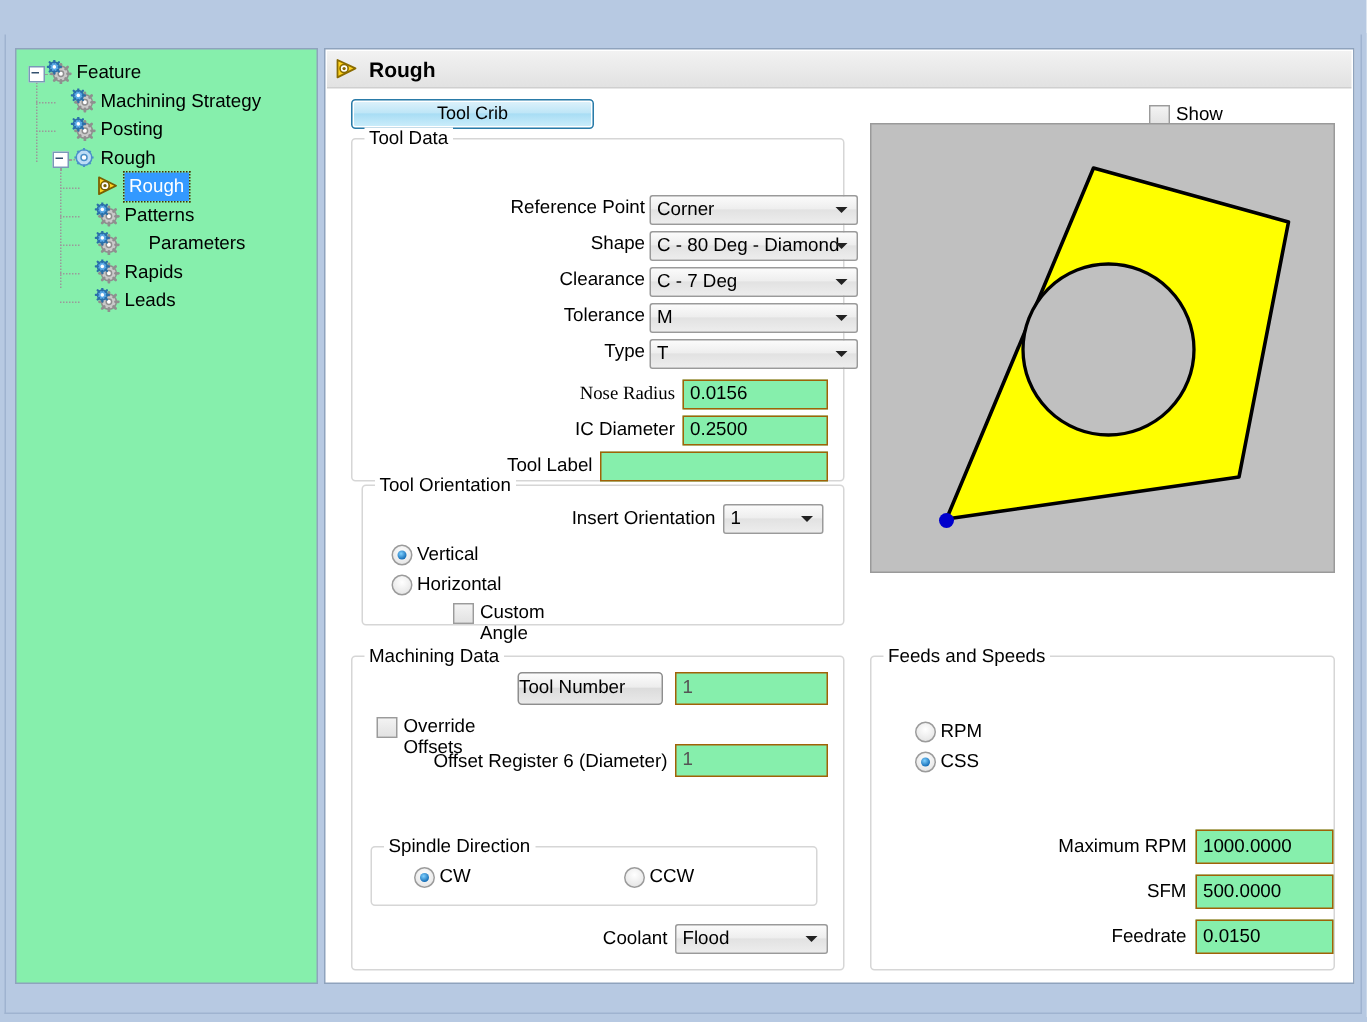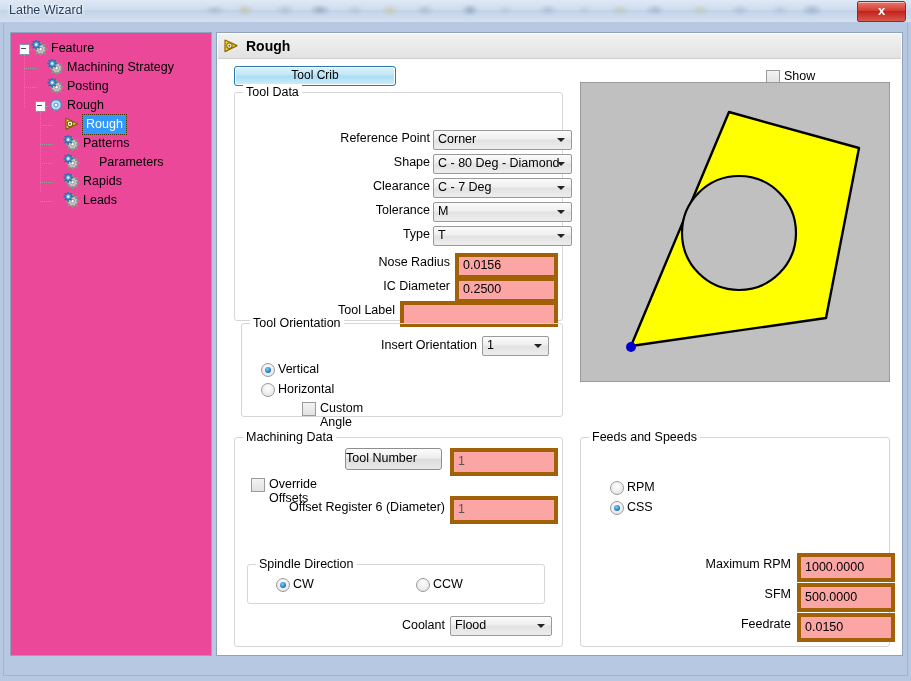--- a/index.html
+++ b/index.html
@@ -53,21 +53,21 @@
   }
 
   
   .dlg-body{position:absolute;left:0;top:22px;width:911px;height:659px;background:#b7c9e2;}
   .dlg-inner{position:absolute;left:3px;top:1px;width:903px;height:652px;
     background:#b7c9e2;border:1px solid #9fb3d0;border-top:none;}
 
   
   .tree-panel{
     position:absolute;left:6px;top:9px;width:200px;height:622px;
-    background:#ec4899;border:1px solid #8fa3bd;overflow:hidden;text-decoration:underline;
+    background:#86efac;border:1px solid #8fa3bd;overflow:hidden;text-decoration:underline;
   }
   .tree{position:absolute;left:8px;top:6px;}
   .tnode{position:relative;height:19px;line-height:19px;white-space:nowrap;font-size:12.5px;}
   .tlabel{position:absolute;left:34px;top:0;}
   .tlabel.sel{
     background:#3399ff;color:#fff;padding:0 3px;left:31px;
     outline:1px dotted #4a3000;
   }
   .expander{position:absolute;left:0;top:5px;width:9px;height:9px;border:1px solid #7a98b8;
     background:#fff;}
@@ -112,21 +112,21 @@
     position:absolute;height:18px;border:1px solid #9a9a9a;border-radius:2px;
     background:linear-gradient(180deg,#fbfbfb 0%,#eeeeee 45%,#e2e2e2 50%,#ededed 100%);
     font-size:12.5px;cursor:pointer;
   }
   .combo .ctext{position:absolute;left:4px;top:1px;}
   .combo .carrow{position:absolute;right:6px;top:7px;width:0;height:0;
     border-left:4px solid transparent;border-right:4px solid transparent;border-top:4px solid #222;}
 
   
   .tbox{
-    position:absolute;height:18px;border:4px solid #a16207;background:#fca5a5;
+    position:absolute;height:18px;border:1px solid #a16207;background:#86efac;
     font-size:12.5px;
   }
   .tbox .tval{position:absolute;left:4px;top:1px;}
   .tbox.readonly .tval{color:#555;}
 
   
   .btn{
     position:absolute;border:1px solid #8e8e8e;border-radius:3px;
     background:linear-gradient(180deg,#fcfcfc 0%,#ededed 45%,#dcdcdc 50%,#e9e9e9 100%);
     font-size:12.5px;cursor:pointer;
@@ -160,25 +160,20 @@
     border:1px solid #8e8e8e;border-radius:3px;
     background:linear-gradient(180deg,#fcfcfc 0%,#efefef 45%,#dedede 50%,#eaeaea 100%);
     font-size:12.5px;text-align:center;line-height:21px;cursor:pointer;
   }
 </style>
 </head>
 <body>
 
 <div class="window">
 
-  <div class="titlebar">
-    <div class="glass-blobs"></div>
-    <div class="titlebar-text">Lathe Wizard</div>
-    <div class="close-btn">x</div>
-  </div>
 
   <div class="dlg-body">
   <div class="dlg-inner">
 
     <div class="tree-panel">
       <div class="tree" id="tree-root">
             <div class="dotline" style="left: 5px; top: 16px; height: 53px;"></div>
             <div class="dotline" style="left: 21px; top: 73px; height: 80px;"></div>
             <div class="tnode" style="top: 0px;">
               <span class="expander" style="left:0px"></span>
@@ -516,21 +511,21 @@
           <span class="ctext">M</span>
           <span class="carrow"></span>
         </div>
 
         <span class="lbl" style="left:60px;top:134px;width:135px;">Type</span>
         <div class="combo" style="left:198px;top:133px;width:137px;">
           <span class="ctext">T</span>
           <span class="carrow"></span>
         </div>
 
-        <span class="lbl" style="left:60px;top:162px;width:155px;">Nose Radius</span>
+        <span class="lbl" style="left:60px;top:162px;width:155px;font-family:Liberation Serif, serif;">Nose Radius</span>
         <div class="tbox" style="left:220px;top:160px;width:95px;">
           <span class="tval">0.0156</span>
         </div>
 
         <span class="lbl" style="left:60px;top:186px;width:155px;">IC Diameter</span>
         <div class="tbox" style="left:220px;top:184px;width:95px;">
           <span class="tval">0.2500</span>
         </div>
 
         <span class="lbl" style="left:30px;top:210px;width:130px;">Tool Label</span>

